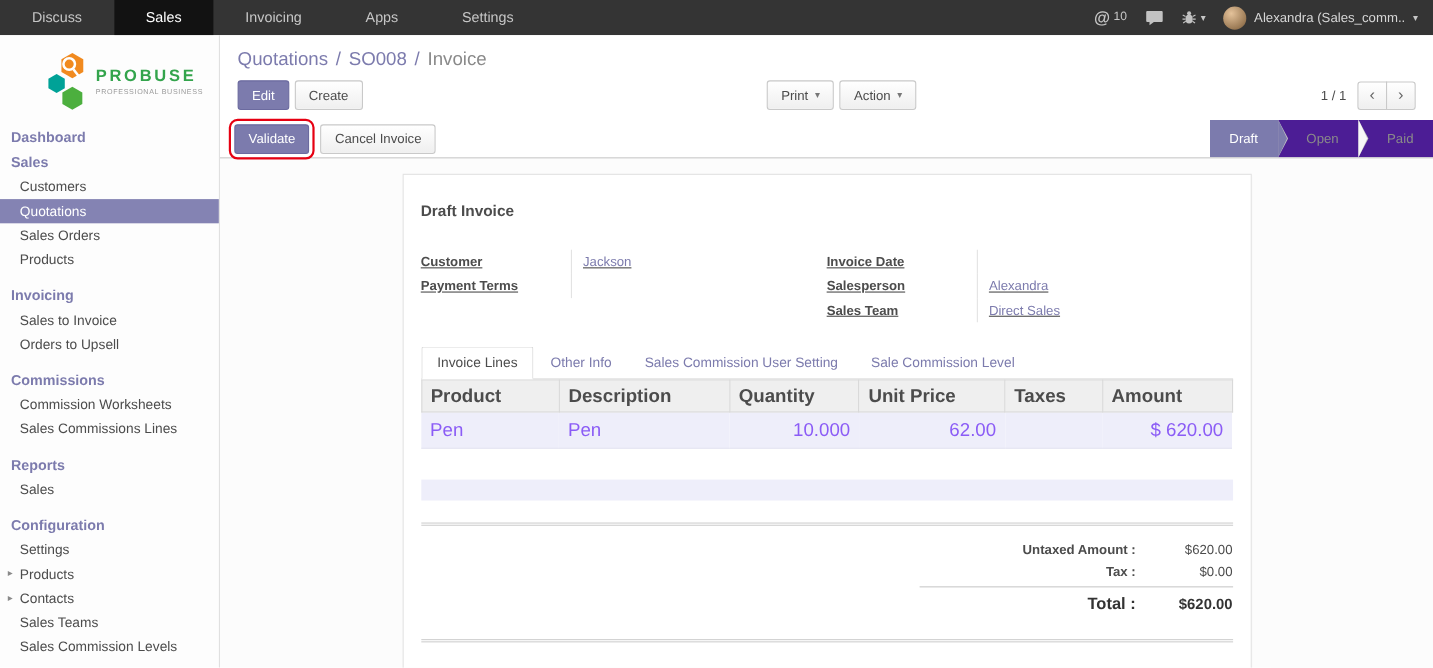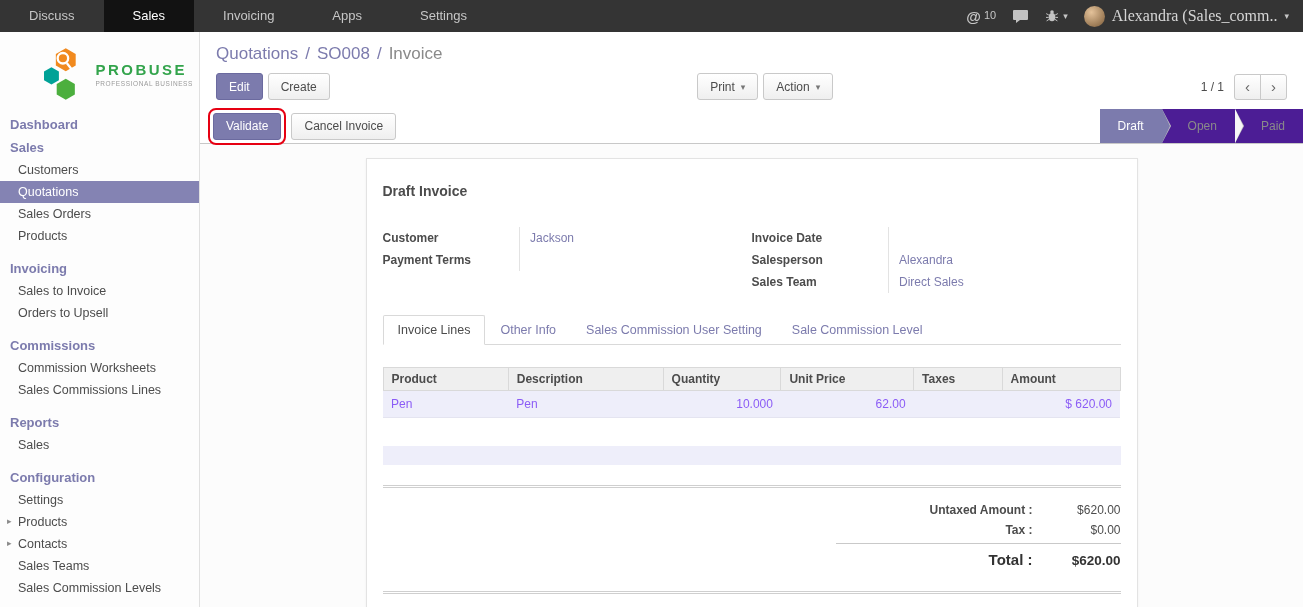--- a/index.html
+++ b/index.html
@@ -13,29 +13,29 @@
   .top-menu-item.active { background:#121212; color:#fff; }
   .top-right { margin-left:auto; display:flex; align-items:center; gap:16px; padding-right:14px; color:#c6c6c6; }
   .top-activities { display:flex; align-items:center; cursor:pointer; }
   .at-icon { font-size:15px; font-weight:bold; }
   .act-count { font-size:11px; margin-left:3px; position:relative; top:-1px; }
   .top-icon-btn { display:flex; align-items:center; gap:4px; cursor:pointer; }
   .caret-down { font-size:9px; color:#c6c6c6; }
   .top-user { display:flex; align-items:center; gap:7px; cursor:pointer; }
   .avatar { width:21px; height:21px; border-radius:50%;
     background:radial-gradient(circle at 35% 30%, #e4c29a, #9b7a55 70%, #6e563c); }
-  .user-name { font-size:16px; color:#d6d6d6; white-space:nowrap;font-family:Liberation Serif, serif; }
+  .user-name { font-size:12px; color:#d6d6d6; white-space:nowrap; }
 
   
   .layout { display:flex; height:575px; }
   .sidebar { width:200px; min-width:200px; background:#fdfdfd; border-right:1px solid #e0e0e0; overflow:hidden; }
   .main { flex:1; display:flex; flex-direction:column; min-width:0; background:#fff; }
 
   
-  .logo { display:flex; align-items:center; gap:5px; padding:13px 6px 10px 40px;justify-content:space-between; }
+  .logo { display:flex; align-items:center; gap:5px; padding:13px 6px 10px 40px; }
   .logo-text { font-weight:bold; font-size:15px; color:#33a44c; letter-spacing:2.5px; line-height:16px; }
   .logo-sub { font-size:6.5px; color:#9a9a9a; letter-spacing:0.6px; margin-top:2px; }
   .nav-header { color:#7c7bad; font-weight:bold; font-size:13px; padding:4px 0 4px 10px; margin-top:10px; cursor:pointer; }
   .nav-header.tight { margin-top:0; }
   .nav-item { font-size:12.5px; color:#4c4c4c; padding:4px 0 4px 18px; cursor:pointer; position:relative; }
   .nav-item.selected { background:#8483b3; color:#fff; }
   .caret-mark { position:absolute; left:7px; top:5px; font-size:9px; color:#8a8a8a; }
 
   
   .breadcrumb { padding:12px 16px 0; font-size:17px; }
@@ -73,30 +73,30 @@
     border-bottom:17px solid transparent; border-left:8px solid #f7f7f7; z-index:2; }
   .stage:last-child::before, .stage:last-child::after { display:none; }
   .stage.active { background:#7c7bad; color:#fff; }
   .stage.active::after { border-left-color:#7c7bad; }
 
   
   .content { flex:1; background:#fcfcfc; padding-top:14px; overflow:hidden; }
   .sheet { width:772px; height:560px; margin:0 auto; background:#fff; border:1px solid #e3e3e3;
     box-shadow:0 1px 2px rgba(0,0,0,.06); padding:24px 16px; }
   .sheet-title { font-size:14px; font-weight:bold; color:#4c4c4c; margin:0 0 28px; }
-  .group { display:flex; }
+  .group { display:flex;text-decoration:underline; }
   .fgroup { width:50%; border-collapse:collapse; font-size:12px; align-self:flex-start; }
   td.flabel { width:137px; font-weight:bold; color:#4c4c4c; padding:4px 8px 4px 0; vertical-align:top; white-space:nowrap; }
   td.fval { border-left:1px solid #e3e3e3; padding:4px 0 4px 10px; height:17px; }
   .o-link { color:#7c7bad; text-decoration:none; cursor:pointer; }
   .tabs { display:flex; margin-top:22px; border-bottom:1px solid #d9d9d9; }
   .tab { padding:7px 14px; font-size:12.5px; color:#7c7bad; cursor:pointer; margin-bottom:-1px;
     border:1px solid transparent; border-radius:2px 2px 0 0; }
   .tab.active { background:#fff; border-color:#d9d9d9; border-bottom-color:#fff; color:#4c4c4c; }
-  table.lines { width:100%; border-collapse:collapse; margin-top:22px; font-size:12px; }
+  table.lines { width:100%; border-collapse:collapse; margin-top:0; font-size:17px; }
   .lines th { background:#efefef; border:1px solid #d9d9d9; padding:4px 8px; text-align:left;
     color:#4c4c4c; font-weight:bold; cursor:pointer; }
   .lines td { padding:6px 8px; background:#eeeefa; color:#8b5cf6; border-bottom:1px solid #e4e4f0; }
   .num { text-align:right; }
   .c-product{width:17%;} .c-desc{width:21%;} .c-qty{width:16%;} .c-unit{width:18%;} .c-tax{width:12%;} .c-amt{width:16%;}
   .empty-stripe { height:19px; background:#eeeefa; margin-top:28px; }
   .sep-double { margin-top:20px; height:3px; border-top:1px solid #cfcfcf; border-bottom:1px solid #cfcfcf; }
   .totals { margin-top:12px; display:flex; flex-direction:column; align-items:flex-end; }
   .total-row { display:flex; align-items:baseline; width:285px; padding:3px 0; font-size:12px; }
   .tl { font-weight:bold; color:#4c4c4c; text-align:right; flex:1; padding-right:16px; }

